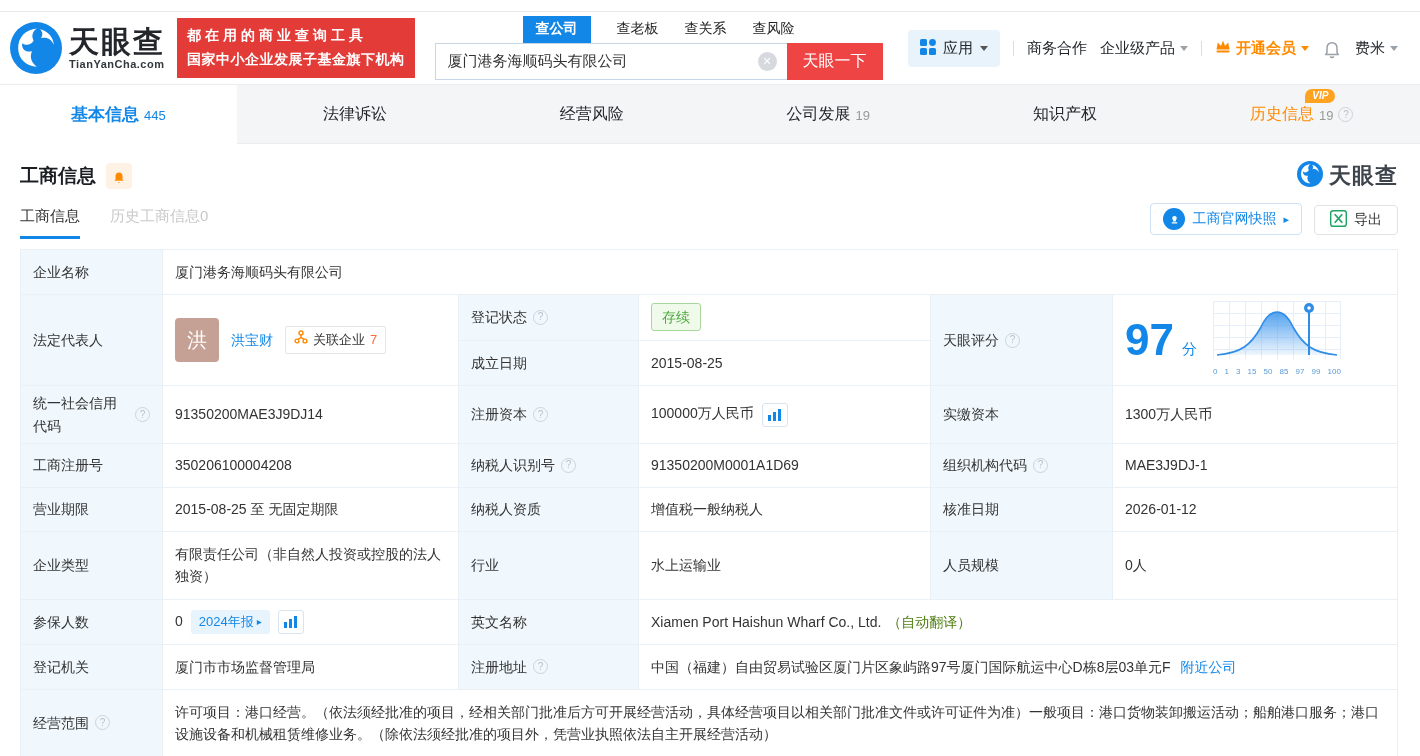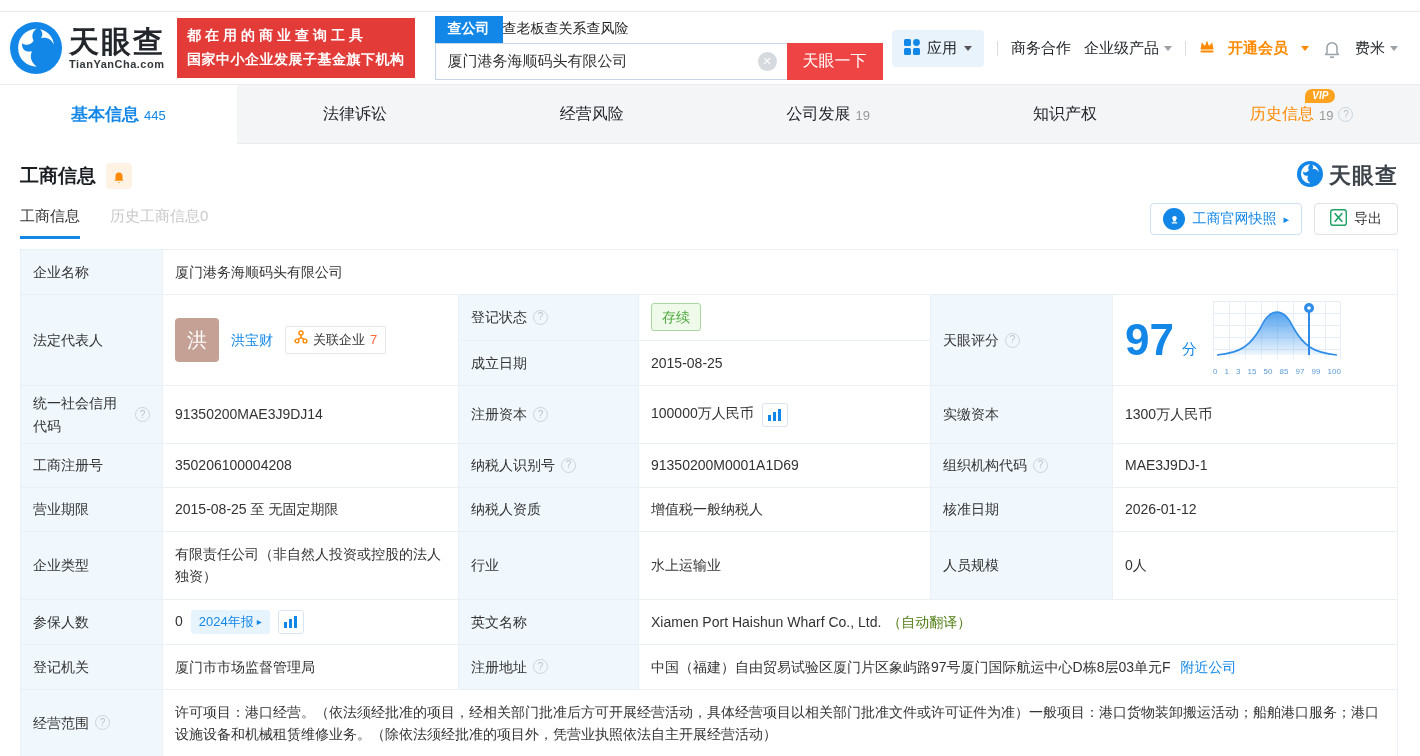--- a/index.html
+++ b/index.html
@@ -13,21 +13,21 @@
   .logo { display:flex; align-items:center; gap:7px; cursor:pointer; }
   .logo svg { display:block; }
   .logo-cn { font-size:30px; font-weight:bold; color:#23272c; letter-spacing:2px; line-height:1.05; }
   .logo-en { font-size:11px; font-weight:bold; color:#33383d; letter-spacing:.5px; }
   .slogan { margin-left:12px; background:#e23b38; color:#fff; padding:6px 10px; font-size:14px;
     font-weight:bold; line-height:1.7; white-space:nowrap; }
   .slogan .l1 { letter-spacing:4px; }
   .slogan .l2 { letter-spacing:.5px; }
 
   .search-area { margin-left:20px; width:448px; }
-  .search-tabs { display:flex; align-items:flex-end; font-size:14px; }
+  .search-tabs { display:flex; align-items:flex-end; gap:26px; font-size:14px;justify-content:center; }
   .search-tab { padding:4px 0 5px; color:#222; cursor:pointer; }
   .search-tab.active { background:#1287e8; color:#fff; padding:4px 13px 5px; font-weight:bold; }
   .search-bar { display:flex; height:37px; }
   .search-input-wrap { position:relative; flex:1; }
   .search-input { width:100%; height:100%; border:1px solid #c6d6e6; border-right:none;
     padding:0 36px 0 12px; font-size:15px; color:#333; outline:none;
     font-family:"Liberation Sans","DejaVu Sans",sans-serif; }
   .clear-btn { position:absolute; right:10px; top:9px; width:19px; height:19px; border-radius:50%;
     background:#d6d9dd; color:#fff; font-size:11px; display:flex; align-items:center;
     justify-content:center; cursor:pointer; }
@@ -37,21 +37,21 @@
 
   .header-right { margin-left:auto; display:flex; align-items:center; gap:13px; font-size:15px; }
   .apps-chip { display:flex; align-items:center; gap:7px; background:#e9f3fc; border-radius:4px;
     padding:9px 12px; cursor:pointer; color:#23272c; }
   .caret-down { width:0; height:0; border-left:4px solid transparent; border-right:4px solid transparent;
     border-top:5px solid #555; display:inline-block; }
   .caret-down.gray { border-top-color:#9aa1a8; }
   .caret-down.orange { border-top-color:#ff8a00; }
   .v-div { width:1px; height:15px; background:#ddd; }
   .menu-link { color:#23272c; cursor:pointer; display:flex; align-items:center; gap:5px; }
-  .vip-link { color:#ff8a00; font-weight:bold; display:flex; align-items:center; gap:13px; cursor:pointer; }
+  .vip-link { color:#ff8a00; font-weight:bold; display:flex; align-items:center; gap:5px; cursor:pointer; }
   .bell-btn { cursor:pointer; display:flex; }
 
   
   .nav-bar { height:60px; display:flex; background:#f4f5f6; border-top:1px solid #ececec;
     border-bottom:1px solid #ececec; }
   .nav-tab { flex:1; display:flex; align-items:center; justify-content:center; gap:5px;
     font-size:16px; color:#23272b; cursor:pointer; }
   .nav-tab .count { font-size:13px; color:#999; margin-top:2px; }
   .nav-tab.active { background:#fff; border-bottom:1px solid #fff; margin-bottom:-1px; }
   .nav-tab.active .t-label { color:#1287e8; font-weight:bold; font-size:17px; }
@@ -74,21 +74,21 @@
   .watermark { margin-left:auto; display:flex; align-items:center; gap:6px; }
   .watermark-text { font-size:22px; font-weight:bold; color:#3e444b; letter-spacing:1px; }
 
   
   .subtab-row { display:flex; align-items:center; padding:4px 22px 0 20px; }
   .subtab { font-size:15px; margin-right:30px; padding-bottom:13px; position:relative; cursor:pointer; }
   .subtab.active { color:#333; }
   .subtab.active::after { content:""; position:absolute; left:0; right:0; bottom:0; height:3px;
     background:#1287e8; }
   .subtab.inactive { color:#c9c9c9; }
-  .subtab-actions { margin-left:auto; display:flex; gap:12px; padding-bottom:8px; }
+  .subtab-actions { margin-left:auto; display:flex; gap:12px; padding-bottom:8px;align-items:flex-end; }
   .btn-snapshot { display:flex; align-items:center; gap:7px; border:1px solid #cfe0f2; border-radius:4px;
     padding:4px 12px; background:#fff; color:#1287e8; font-size:14px; cursor:pointer;
     font-family:inherit; }
   .stamp-circle { width:22px; height:22px; border-radius:50%; background:#1287e8; display:flex;
     align-items:center; justify-content:center; }
   .arrow-r { font-size:11px; color:#1287e8; }
   .arrow-r::before { content:"▸"; }
   .btn-export { display:flex; align-items:center; gap:7px; border:1px solid #e2e2e2; border-radius:4px;
     padding:4px 15px; background:#fff; color:#333; font-size:14px; cursor:pointer; font-family:inherit; }
 

